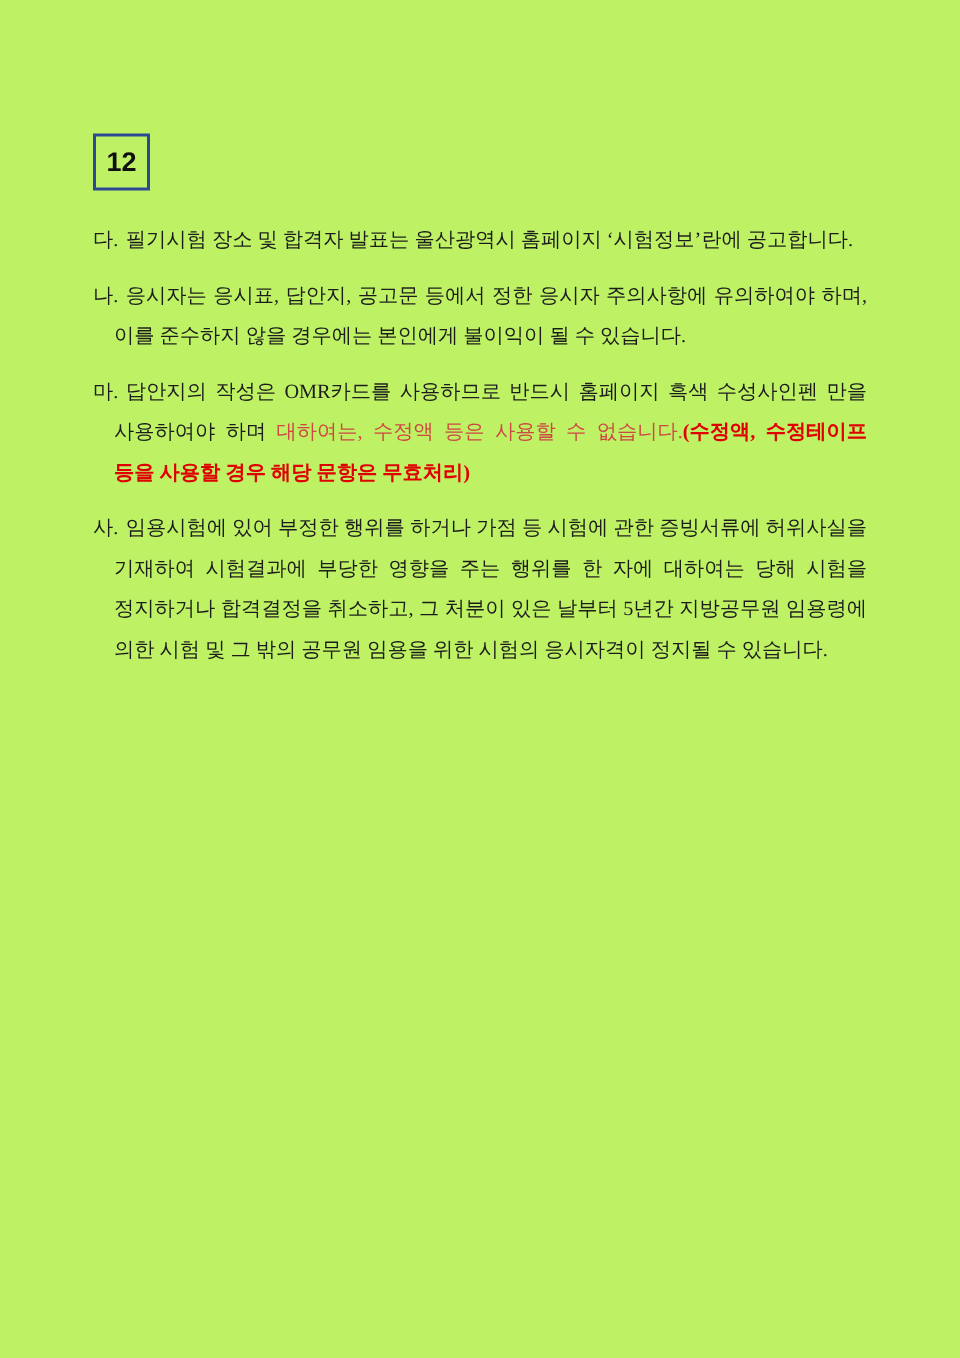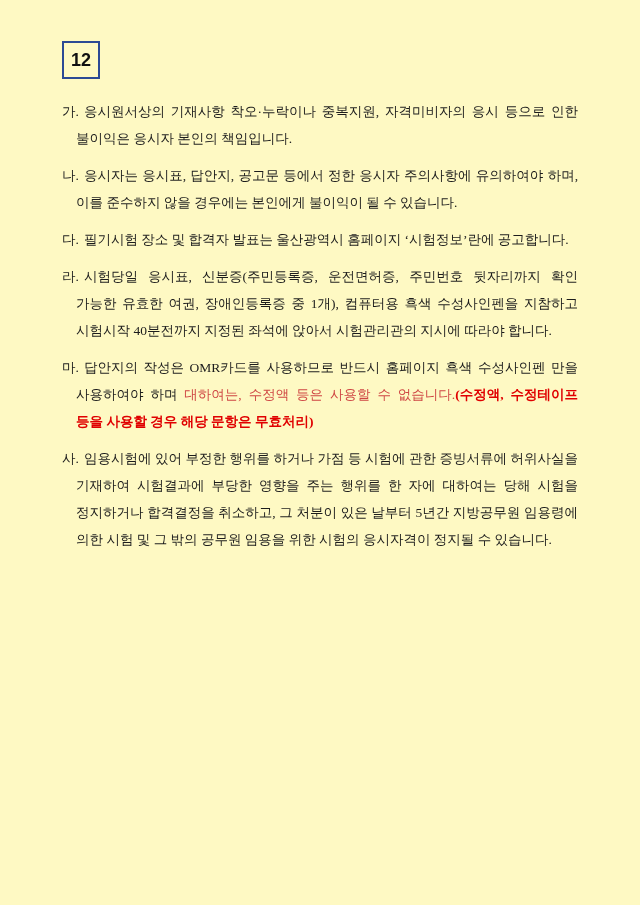--- a/index.html
+++ b/index.html
@@ -5,23 +5,23 @@
   html, body {
     margin: 0;
     padding: 0;
     background: #ffffff;
   }
   .page {
     position: relative;
     width: 640px;
     height: 905px;
     margin: 0 auto;
-    background: #fef9c3;
+    background: #bef264;
     box-sizing: border-box;
-    padding: 41px 62px 0 62px;
+    padding: 89px 62px 0 62px;
     overflow: hidden;
     font-family: "Liberation Serif", "DejaVu Serif", serif;
     color: #1c1c1c;
   }
   .section-header {
     display: flex;
     align-items: stretch;
     gap: 13px;
     margin-bottom: 19px;
   }
@@ -78,27 +78,25 @@
 <div class="page">
 
   <div class="section-header">
     <div class="num-box">
       <span>12</span>
     </div>
   </div>
 
   <div class="notice-list">
 
-    <p><span class="p-label">가.</span><span>응시원서상의 기재사항 착오·누락이나 중복지원, 자격미비자의 응시 등으로 인한 불이익은 응시자 본인의 책임입니다.</span></p>
+
+    <p><span class="p-label">다.</span><span>필기시험 장소 및 합격자 발표는 울산광역시 홈페이지 ‘시험정보’란에 공고합니다.</span></p>
 
     <p><span class="p-label">나.</span><span>응시자는 응시표, 답안지, 공고문 등에서 정한 응시자 주의사항에 유의하여야 하며, 이를 준수하지 않을 경우에는 본인에게 불이익이 될 수 있습니다.</span></p>
 
-    <p><span class="p-label">다.</span><span>필기시험 장소 및 합격자 발표는 울산광역시 홈페이지 ‘시험정보’란에 공고합니다.</span></p>
-
-    <p><span class="p-label">라.</span><span>시험당일 응시표, 신분증(주민등록증, 운전면허증, 주민번호 뒷자리까지 확인 가능한 유효한 여권, 장애인등록증 중 1개), 컴퓨터용 흑색 수성사인펜을 지참하고 시험시작 40분전까지 지정된 좌석에 앉아서 시험관리관의 지시에 따라야 합니다.</span></p>
 
     <p><span class="p-label">마.</span><span>답안지의 작성은 OMR카드를 사용하므로 반드시 홈페이지 흑색 수성사인펜 만을 사용하여야 하며 </span><span class="red">대하여는, 수정액 등은 사용할 수 없습니다.</span><span class="redbold">(수정액, 수정테이프 등을 사용할 경우 해당 문항은 무효처리)</span></p>
 
 
     <p><span class="p-label">사.</span><span>임용시험에 있어 부정한 행위를 하거나 가점 등 시험에 관한 증빙서류에 허위사실을 기재하여 시험결과에 부당한 영향을 주는 행위를 한 자에 대하여는 당해 시험을 정지하거나 합격결정을 취소하고, 그 처분이 있은 날부터 5년간 지방공무원 임용령에 의한 시험 및 그 밖의 공무원 임용을 위한 시험의 응시자격이 정지될 수 있습니다.</span></p>
 
 
   </div>
 
 </div>

